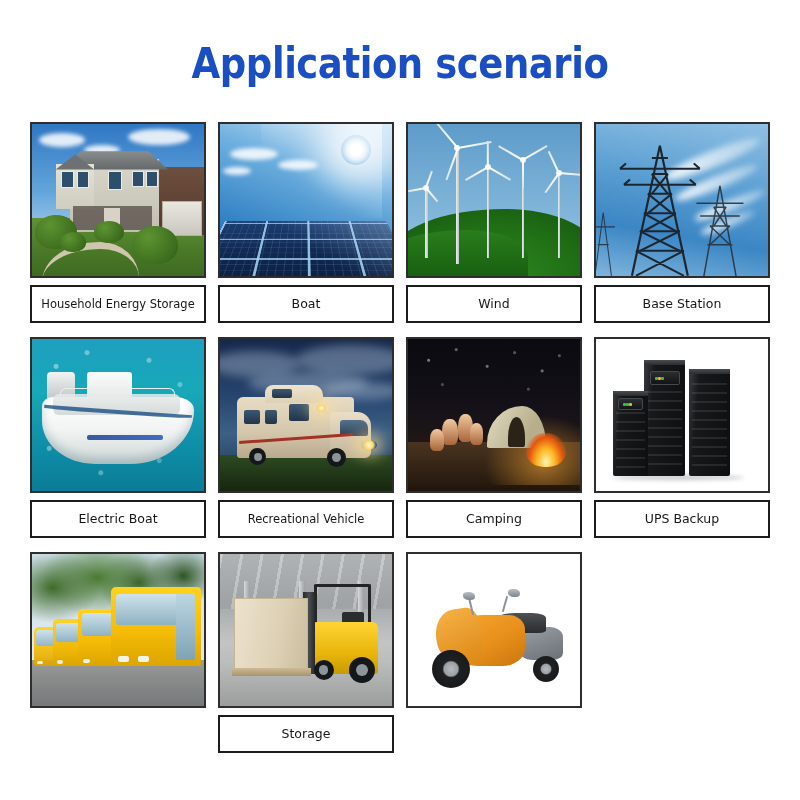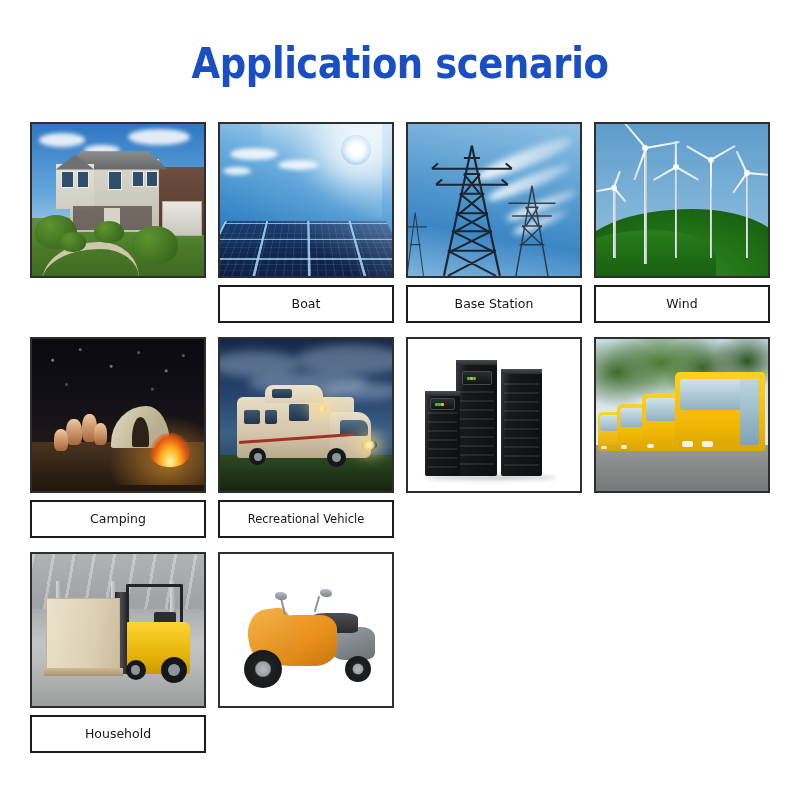--- a/index.html
+++ b/index.html
@@ -360,38 +360,85 @@
           <div class="porch"></div>
           <div class="door"></div>
           <div class="garage"></div>
           <div class="path"></div>
           <div class="shrub" style="left:58%;bottom:8%;width:46px;height:38px;"></div>
           <div class="shrub" style="left:36%;bottom:22%;width:30px;height:22px;"></div>
           <div class="shrub" style="left:2%;bottom:18%;width:42px;height:34px;"></div>
           <div class="shrub" style="left:16%;bottom:16%;width:26px;height:20px;"></div>
         </div>
       </div>
+      <div class="caption small">Household Energy Storage</div>
     </div>
 
     <div class="card">
       <div class="thumb">
         <div class="scene">
           <div class="solar-sky"></div>
           <div class="sun-ray"></div>
           <div class="sun"></div>
           <div class="cloud" style="left:6%;top:16%;width:48px;height:12px;"></div>
           <div class="cloud" style="left:34%;top:24%;width:40px;height:10px;"></div>
           <div class="cloud" style="left:2%;top:28%;width:28px;height:8px;"></div>
           <div class="panel-area">
             <div class="panel-grid"></div>
             <div class="panel-shine"></div>
           </div>
         </div>
       </div>
       <div class="caption">Boat</div>
+    </div>
+
+    <div class="card">
+      <div class="thumb">
+        <div class="scene">
+          <div class="wind-sky"></div>
+          <div class="hill"></div>
+          <div class="hill2"></div>
+          <div class="turbine" style="left:20%;top:14%;width:30px;height:78%;">
+            <div class="t-mast"></div>
+              <div class="t-hub"></div>
+            <div class="blade" style="transform:rotate(20deg);"></div>
+            <div class="blade" style="transform:rotate(140deg);"></div>
+            <div class="blade" style="transform:rotate(260deg);"></div>
+          </div>
+          <div class="turbine" style="left:40%;top:26%;width:22px;height:62%;">
+            <div class="t-mast"></div>
+              <div class="t-hub"></div>
+            <div class="blade" style="transform:rotate(60deg);height:26px;"></div>
+            <div class="blade" style="transform:rotate(180deg);height:26px;"></div>
+            <div class="blade" style="transform:rotate(300deg);height:26px;"></div>
+          </div>
+          <div class="turbine" style="left:60%;top:22%;width:24px;height:66%;">
+            <div class="t-mast"></div>
+              <div class="t-hub"></div>
+            <div class="blade" style="transform:rotate(0deg);height:28px;"></div>
+            <div class="blade" style="transform:rotate(120deg);height:28px;"></div>
+            <div class="blade" style="transform:rotate(240deg);height:28px;"></div>
+          </div>
+          <div class="turbine" style="left:82%;top:30%;width:20px;height:58%;">
+            <div class="t-mast"></div>
+              <div class="t-hub"></div>
+            <div class="blade" style="transform:rotate(35deg);height:24px;"></div>
+            <div class="blade" style="transform:rotate(155deg);height:24px;"></div>
+            <div class="blade" style="transform:rotate(275deg);height:24px;"></div>
+          </div>
+          <div class="turbine" style="left:6%;top:40%;width:16px;height:48%;">
+            <div class="t-mast"></div>
+              <div class="t-hub"></div>
+            <div class="blade" style="transform:rotate(80deg);height:18px;"></div>
+            <div class="blade" style="transform:rotate(200deg);height:18px;"></div>
+            <div class="blade" style="transform:rotate(320deg);height:18px;"></div>
+          </div>
+        </div>
+      </div>
+      <div class="caption">Wind</div>
     </div>
 
     <div class="card">
       <div class="thumb">
         <div class="scene">
           <div class="tower-sky"></div>
           <div class="streak" style="right:2%;top:18%;width:60%;height:16px;"></div>
           <div class="streak" style="right:4%;top:34%;width:52%;height:13px;"></div>
           <div class="streak" style="right:0%;top:50%;width:44%;height:11px;"></div>
           <div class="streak" style="right:6%;top:62%;width:34%;height:9px;"></div>
@@ -422,81 +469,32 @@
             </svg>
           </div>
         </div>
       </div>
       <div class="caption">Base Station</div>
     </div>
 
     <div class="card">
       <div class="thumb">
         <div class="scene">
-          <div class="wind-sky"></div>
-          <div class="hill"></div>
-          <div class="hill2"></div>
-          <div class="turbine" style="left:20%;top:14%;width:30px;height:78%;">
-            <div class="t-mast"></div>
-              <div class="t-hub"></div>
-            <div class="blade" style="transform:rotate(20deg);"></div>
-            <div class="blade" style="transform:rotate(140deg);"></div>
-            <div class="blade" style="transform:rotate(260deg);"></div>
-          </div>
-          <div class="turbine" style="left:40%;top:26%;width:22px;height:62%;">
-            <div class="t-mast"></div>
-              <div class="t-hub"></div>
-            <div class="blade" style="transform:rotate(60deg);height:26px;"></div>
-            <div class="blade" style="transform:rotate(180deg);height:26px;"></div>
-            <div class="blade" style="transform:rotate(300deg);height:26px;"></div>
-          </div>
-          <div class="turbine" style="left:60%;top:22%;width:24px;height:66%;">
-            <div class="t-mast"></div>
-              <div class="t-hub"></div>
-            <div class="blade" style="transform:rotate(0deg);height:28px;"></div>
-            <div class="blade" style="transform:rotate(120deg);height:28px;"></div>
-            <div class="blade" style="transform:rotate(240deg);height:28px;"></div>
-          </div>
-          <div class="turbine" style="left:82%;top:30%;width:20px;height:58%;">
-            <div class="t-mast"></div>
-              <div class="t-hub"></div>
-            <div class="blade" style="transform:rotate(35deg);height:24px;"></div>
-            <div class="blade" style="transform:rotate(155deg);height:24px;"></div>
-            <div class="blade" style="transform:rotate(275deg);height:24px;"></div>
-          </div>
-          <div class="turbine" style="left:6%;top:40%;width:16px;height:48%;">
-            <div class="t-mast"></div>
-              <div class="t-hub"></div>
-            <div class="blade" style="transform:rotate(80deg);height:18px;"></div>
-            <div class="blade" style="transform:rotate(200deg);height:18px;"></div>
-            <div class="blade" style="transform:rotate(320deg);height:18px;"></div>
-          </div>
-        </div>
-      </div>
-      <div class="caption">Wind</div>
-    </div>
-
-
-    <div class="card">
-      <div class="thumb">
-        <div class="scene">
-          <div class="night"></div>
-          <div class="stars"></div>
-          <div class="ground-dark"></div>
-          <div class="fire-glow"></div>
-          <div class="tent-shape"></div>
-          <div class="tent-door"></div>
-          <div class="person" style="left:20%;bottom:30%;width:16px;height:26px;"></div>
-          <div class="person" style="left:29%;bottom:32%;width:15px;height:28px;"></div>
-          <div class="person" style="left:13%;bottom:26%;width:14px;height:22px;"></div>
-          <div class="person" style="left:36%;bottom:30%;width:13px;height:22px;"></div>
-          <div class="fire"></div>
-        </div>
-      </div>
-      <div class="caption">Camping</div>
+          <div class="sea"></div>
+          <div class="sea-sparkle"></div>
+          <div class="motor"></div>
+          <div class="console"></div>
+          <div class="rail" style="left:16%;top:32%;width:66%;height:14%;"></div>
+          <div class="hull"></div>
+          <div class="deck" style="opacity:.85;"></div>
+          <div class="hull-stripe"></div>
+          <div class="boat-text"></div>
+        </div>
+      </div>
+      <div class="caption">Electric Boat</div>
     </div>
 
     <div class="card">
       <div class="thumb">
         <div class="scene">
           <div class="dusk"></div>
           <div class="dusk-cloud" style="left:-6%;top:8%;width:90px;height:26px;"></div>
           <div class="dusk-cloud" style="left:44%;top:4%;width:110px;height:30px;"></div>
           <div class="dusk-cloud" style="left:16%;top:22%;width:120px;height:22px;"></div>
           <div class="dusk-cloud" style="left:60%;top:28%;width:80px;height:18px;"></div>
@@ -515,20 +513,39 @@
           <div class="headlight" style="right:9%;bottom:27%;"></div>
           <div class="headlight" style="left:56%;bottom:52%;width:11px;height:8px;"></div>
         </div>
       </div>
       <div class="caption small">Recreational Vehicle</div>
     </div>
 
     <div class="card">
       <div class="thumb">
         <div class="scene">
+          <div class="night"></div>
+          <div class="stars"></div>
+          <div class="ground-dark"></div>
+          <div class="fire-glow"></div>
+          <div class="tent-shape"></div>
+          <div class="tent-door"></div>
+          <div class="person" style="left:20%;bottom:30%;width:16px;height:26px;"></div>
+          <div class="person" style="left:29%;bottom:32%;width:15px;height:28px;"></div>
+          <div class="person" style="left:13%;bottom:26%;width:14px;height:22px;"></div>
+          <div class="person" style="left:36%;bottom:30%;width:13px;height:22px;"></div>
+          <div class="fire"></div>
+        </div>
+      </div>
+      <div class="caption">Camping</div>
+    </div>
+
+    <div class="card">
+      <div class="thumb">
+        <div class="scene">
           <div class="white-bg"></div>
           <div class="rack-shadow" style="left:10%;width:76%;"></div>
           <div class="rack" style="left:28%;width:24%;height:76%;">
             <div class="rack-top"></div>
             <div class="rack-panel">
                 <span class="led" style="left:14%;top:38%;background:#39c24a;"></span>
                 <span class="led" style="left:26%;top:38%;background:#f0b429;"></span>
                 <span class="led" style="left:38%;top:38%;background:#39c24a;"></span>
               </div>
             <div class="rack-vents"></div>
@@ -541,20 +558,21 @@
             <div class="rack-top"></div>
             <div class="rack-panel">
                 <span class="led" style="left:16%;top:38%;background:#39c24a;"></span>
                 <span class="led" style="left:30%;top:38%;background:#39c24a;"></span>
                 <span class="led" style="left:44%;top:38%;background:#f0b429;"></span>
               </div>
             <div class="rack-vents"></div>
           </div>
         </div>
       </div>
+      <div class="caption">UPS Backup</div>
     </div>
 
     <div class="card">
       <div class="thumb">
         <div class="scene">
           <div class="bus-sky"></div>
           <div class="trees"></div>
           <div class="asphalt"></div>
           <div class="bus" style="left:1%;width:26%;height:26%;opacity:.92;">
             <div class="bus-glass"></div>
@@ -591,21 +609,21 @@
           <div class="fork-cage"></div>
           <div class="fork-seat"></div>
           <div class="fork-body"></div>
           <div class="mast"></div>
           <div class="crate"></div>
           <div class="pallet"></div>
           <div class="wheel" style="right:10%;bottom:15%;width:26px;height:26px;"></div>
           <div class="wheel" style="right:34%;bottom:17%;width:20px;height:20px;"></div>
         </div>
       </div>
-      <div class="caption">Household</div>
+      <div class="caption">Storage</div>
     </div>
 
 
     <div class="card">
       <div class="thumb">
         <div class="scene">
           <div class="white-bg"></div>
           <div class="sc-rear"></div>
           <div class="sc-seat"></div>
           <div class="sc-body"></div>

